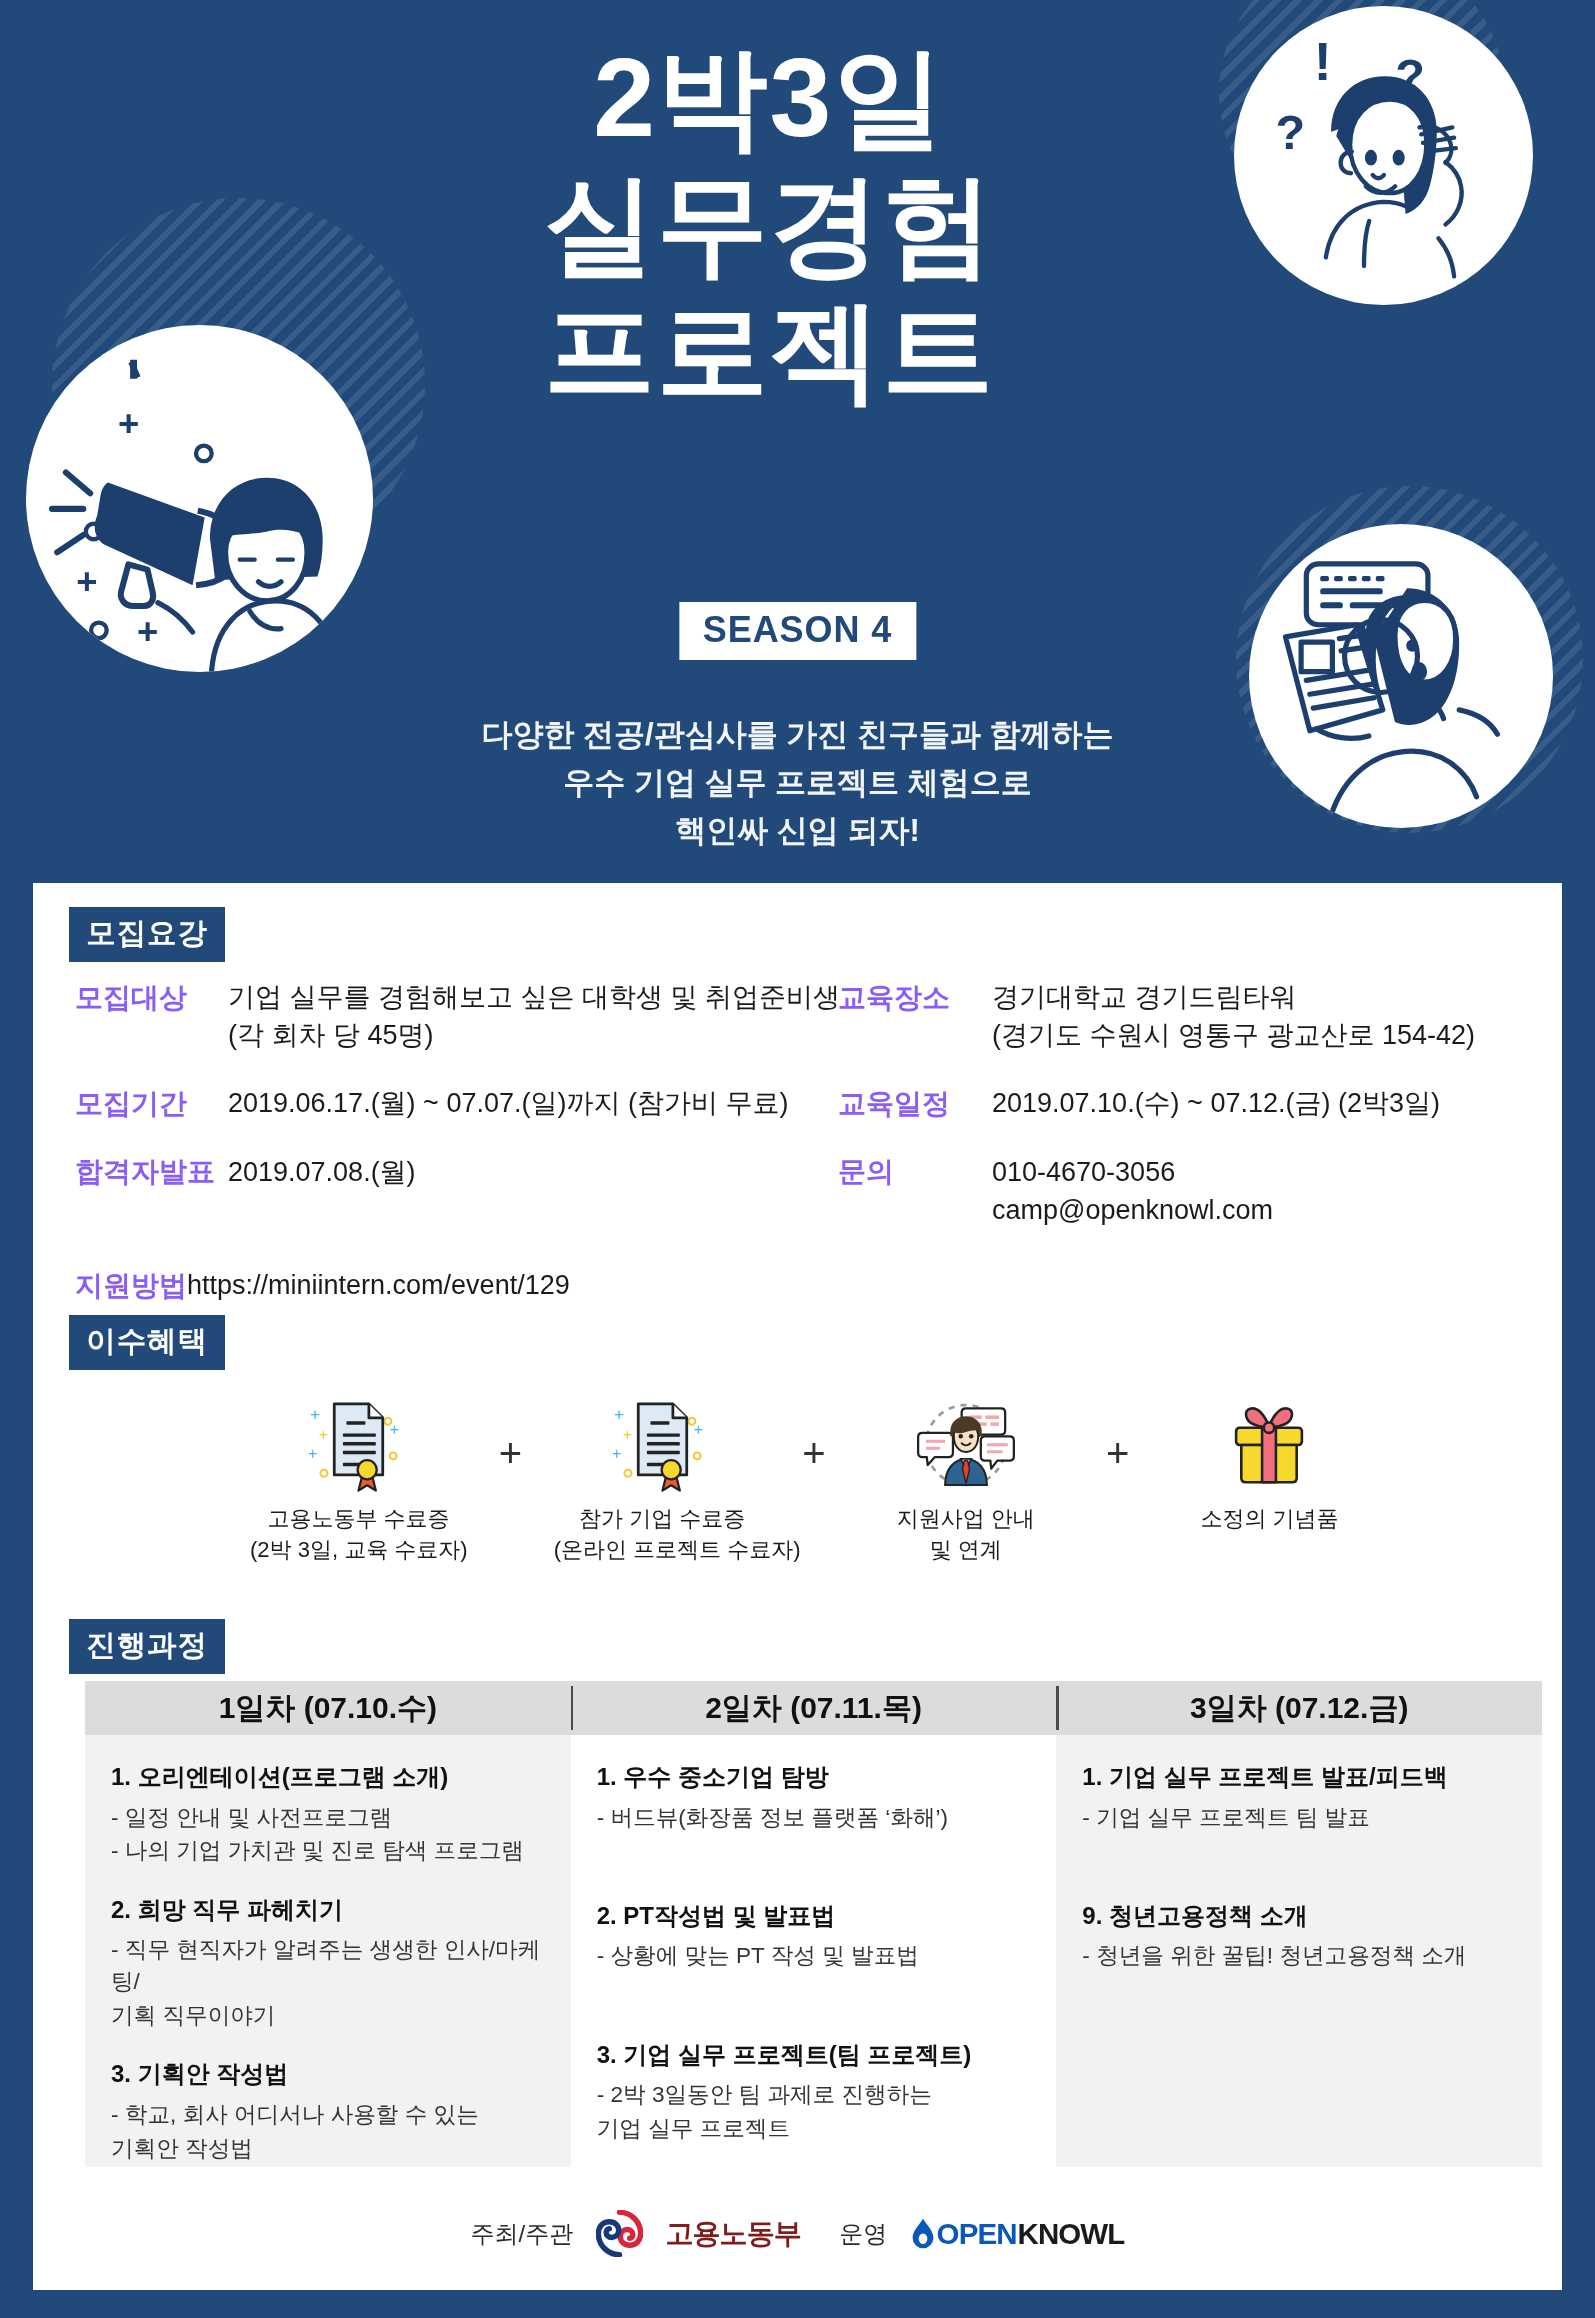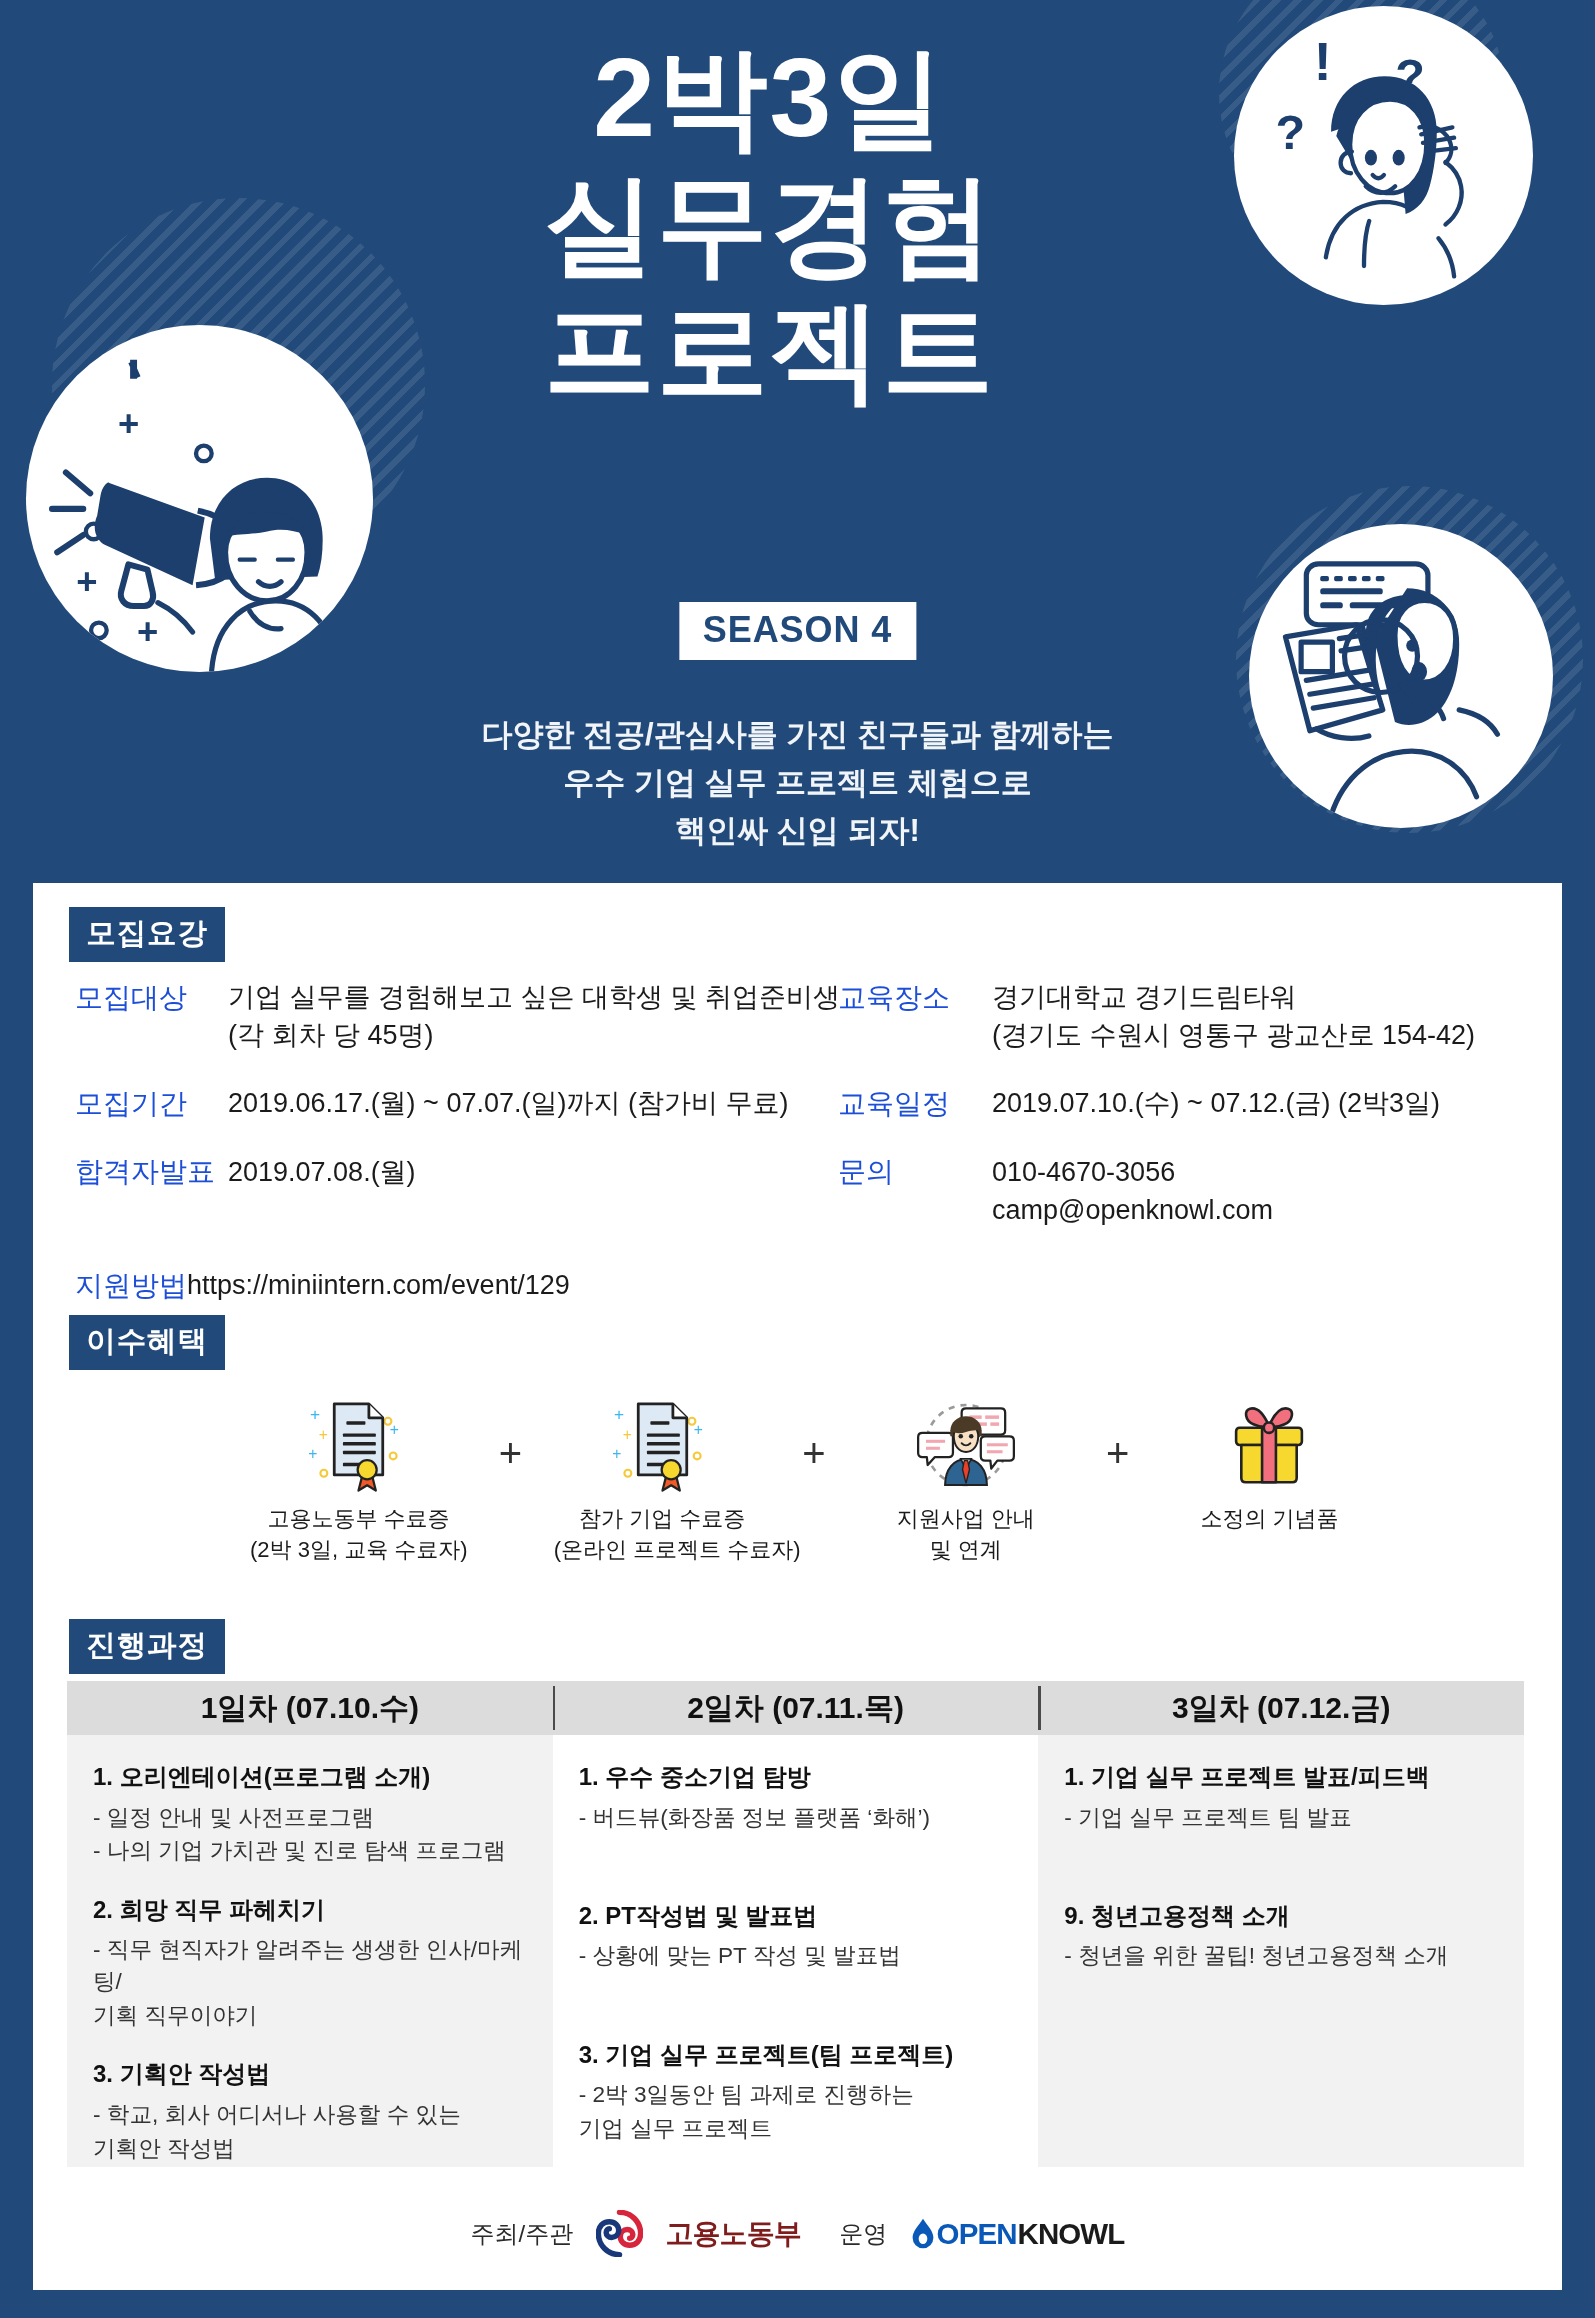--- a/index.html
+++ b/index.html
@@ -65,21 +65,21 @@
   #chip-process{position:absolute;left:36px;top:736px;}
 
   
   .info{position:absolute;left:42px;top:95px;width:1457px;}
   .info-cols{display:flex;gap:0px;}
   .info-col{flex:0 0 auto;}
   .info-col.left{width:763px;}
   .info-col.right{width:694px;}
   .row{display:flex;margin-bottom:29.5px;}
   .row .k{
-    flex:0 0 auto;font-weight:normal;font-size:28px;color:#1d4ed8;
+    flex:0 0 auto;font-weight:bold;font-size:28px;color:#8b5cf6;
     white-space:nowrap;padding-top:0.9px;
   }
   .info-col.left .k{width:153px;}
   .info-col.right .k{width:154px;}
   .row .v{font-size:27px;color:#1b1b1b;line-height:1.42;}
   .row .v div{white-space:nowrap;}
   #row-apply{margin-top:7px;}
   #row-apply .v{font-size:27px;}
 
   
@@ -93,21 +93,21 @@
     margin-top:6px;font-size:22px;color:#1b1b1b;line-height:1.42;font-weight:500;
   }
   .benefit .cap div{white-space:nowrap;}
   .plus{
     font-size:40px;color:#333;font-weight:400;line-height:1;
     padding-top:40px;width:35px;text-align:center;
   }
 
   
   .process{
-    position:absolute;left:34px;top:798px;width:1457px;height:486px;
+    position:absolute;left:52px;top:798px;width:1457px;height:486px;
     background:#f2f2f2;
   }
   .proc-head{
     display:flex;height:54px;background:#dcdcdc;
   }
   .proc-head .h{
     flex:1;display:flex;align-items:center;justify-content:center;
     font-weight:bold;font-size:30px;color:#111;position:relative;
   }
   .proc-head .h + .h::before{

